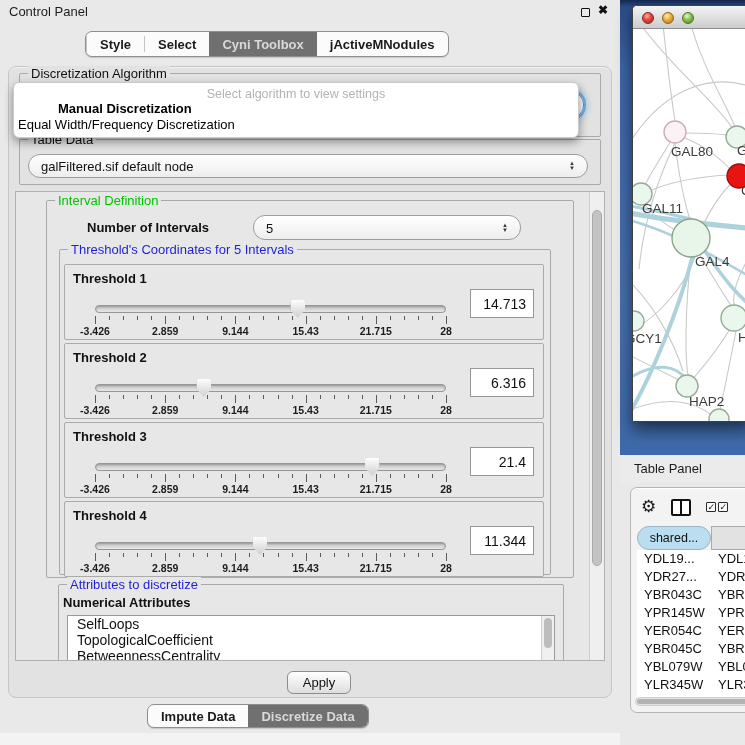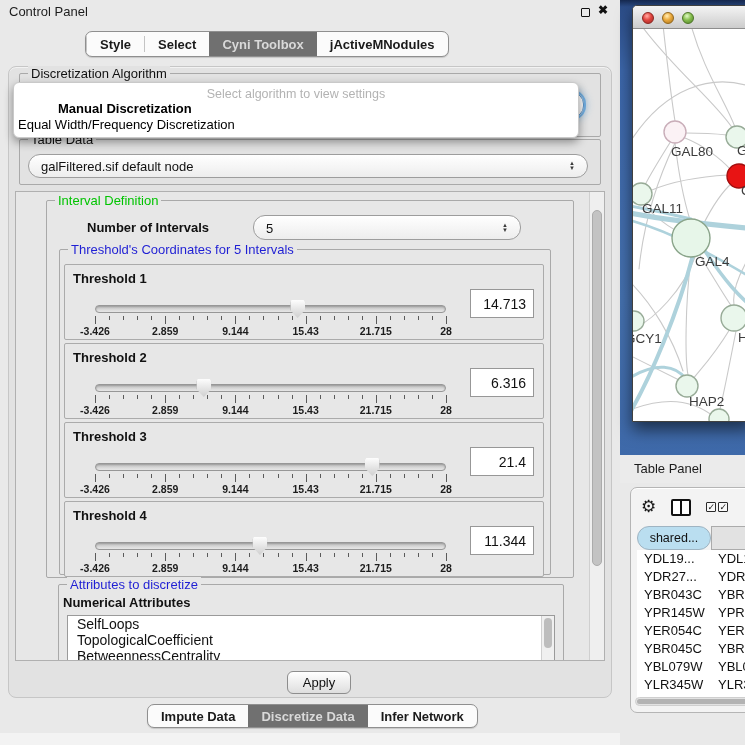--- a/index.html
+++ b/index.html
@@ -387,23 +387,20 @@
 
     <button id="apply-btn">Apply</button>
   </div>
 
   <nav id="bottom-tabs" class="tabstrip">
       <div class="tab">
         <span>Impute Data</span>
       </div>
       <div class="tab selected">
         <span>Discretize Data</span>
-      </div>
-      <div class="tab">
-        <span>Infer Network</span>
       </div>
     </nav>
   <div id="bottom-strip"></div>
 </div>
 
 <div id="right-side">
   <div id="desktop">
     <div id="net-window">
       <div id="net-titlebar">
         <span class="light" id="light-red"></span>

